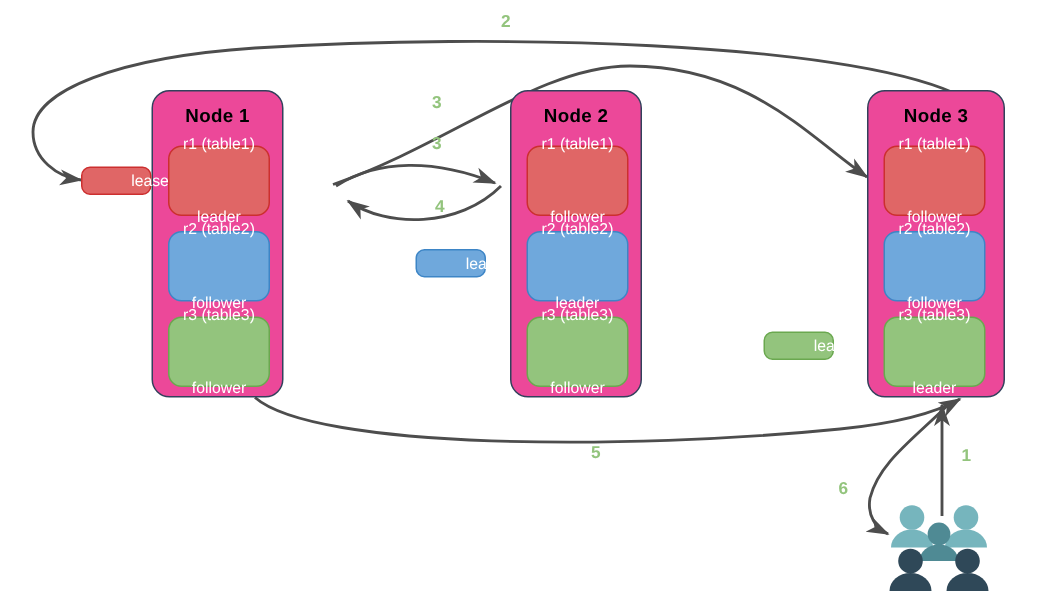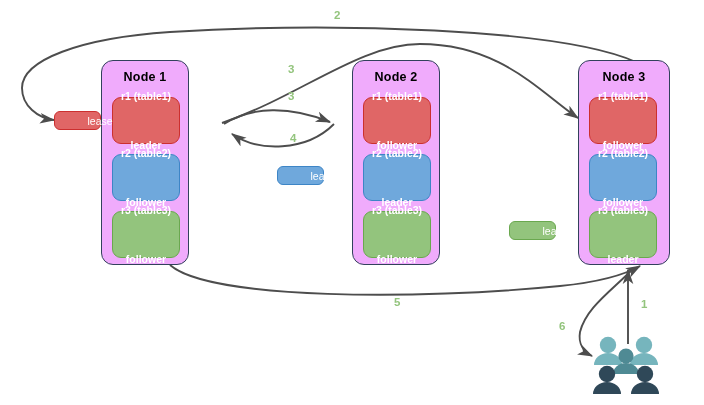--- a/index.html
+++ b/index.html
@@ -3,27 +3,27 @@
 <meta charset="utf-8">
 <style>
   html,body{margin:0;padding:0;background:#ffffff;}
   body{width:704px;height:405px;overflow:hidden;
        font-family:"Liberation Sans","DejaVu Sans",sans-serif;}
   #canvas{position:relative;width:704px;height:405px;background:#fff;}
 
   svg.edges{position:absolute;left:0;top:0;width:704px;height:405px;overflow:visible;}
 
   .node{position:absolute;box-sizing:border-box;border:1.6px solid #32415c;
-        border-radius:12px;background:#f0abfc;}
+        border-radius:12px;background:#ec4899;}
   .node-title{position:absolute;left:0;right:0;top:9px;text-align:center;
         font-size:12.5px;font-weight:bold;color:#000;letter-spacing:.2px;}
 
   .rep{position:absolute;box-sizing:border-box;border-radius:9px;
        display:flex;flex-direction:column;align-items:center;justify-content:center;
-       color:#ffffff;font-size:10.5px;line-height:13px;text-align:center;font-weight:bold;}
+       color:#ffffff;font-size:10.5px;line-height:13px;text-align:center;}
   .rep .l2{display:block;margin-top:36px;}
   .rep-red{background:#e06666;border:1.4px solid #cc2f2f;}
   .rep-blue{background:#6fa8dc;border:1.4px solid #3d85c6;justify-content:center;}
   .rep-green{background:#93c47d;border:1.4px solid #6aa84f;}
 
   .lease{position:absolute;box-sizing:border-box;border-radius:6px;
        display:flex;align-items:center;justify-content:center;
        color:#fff;font-size:10.5px;padding-left:45px;}
   .lease-red{background:#e06666;border:1.4px solid #cc2f2f;}
   .lease-blue{background:#6fa8dc;border:1.4px solid #3d85c6;}
@@ -69,21 +69,21 @@
     <div class="rep rep-blue" style="left:10px;top:93px;width:68px;height:47px;">
       <span class="l1">r2 (table2)</span>
       <span class="l2">follower</span>
     </div>
     <div class="rep rep-green" style="left:10px;top:150px;width:68px;height:47px;">
       <span class="l1">r3 (table3)</span>
       <span class="l2">follower</span>
     </div>
   </div>
 
-  <div class="node" style="left:352px;top:60px;width:88px;height:205px;">
+  <div class="node" style="left:340px;top:60px;width:88px;height:205px;">
     <div class="node-title">Node 2</div>
     <div class="rep rep-red" style="left:10px;top:36px;width:68px;height:47px;">
       <span class="l1">r1 (table1)</span>
       <span class="l2">follower</span>
     </div>
     <div class="rep rep-blue" style="left:10px;top:93px;width:68px;height:47px;">
       <span class="l1">r2 (table2)</span>
       <span class="l2">leader</span>
     </div>
     <div class="rep rep-green" style="left:10px;top:150px;width:68px;height:47px;">

